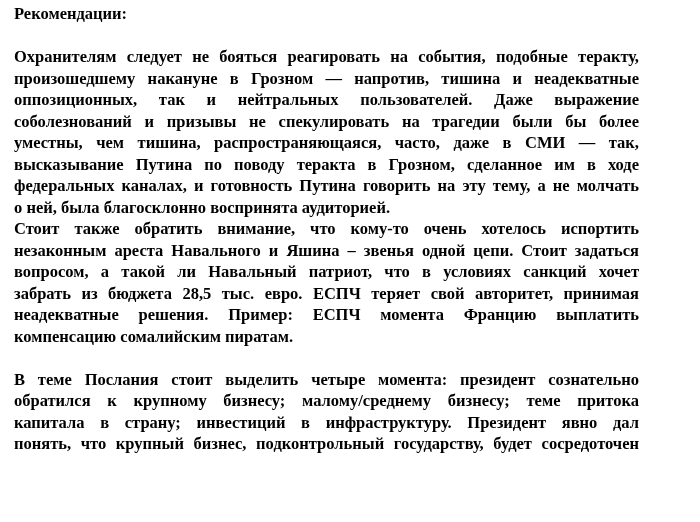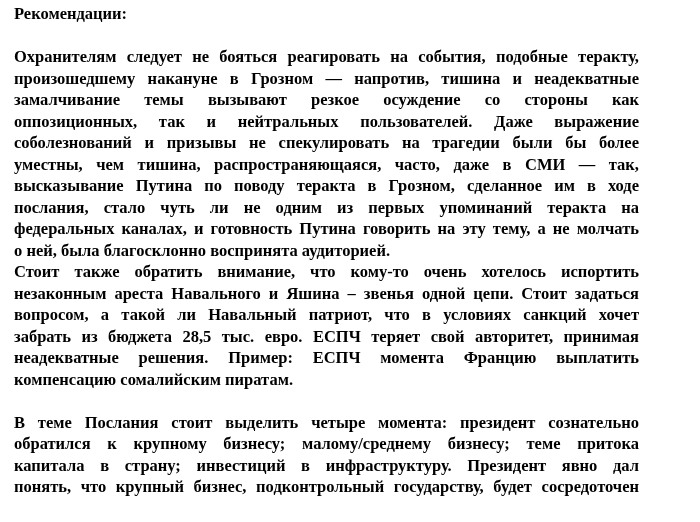--- a/index.html
+++ b/index.html
@@ -48,26 +48,24 @@
 
 <div class="doc">
 
   <div class="heading">Рекомендации:</div>
 
   <div class="spacer"></div>
 
   <div class="para">
     <div class="line">Охранителям следует не бояться реагировать на события, подобные теракту,</div>
     <div class="line">произошедшему накануне в Грозном — напротив, тишина и неадекватные</div>
-    <div class="line">замалчивание темы вызывают резкое осуждение со стороны как</div>
     <div class="line">оппозиционных, так и нейтральных пользователей. Даже выражение</div>
     <div class="line">соболезнований и призывы не спекулировать на трагедии были бы более</div>
     <div class="line">уместны, чем тишина, распространяющаяся, часто, даже в СМИ — так,</div>
     <div class="line">высказывание Путина по поводу теракта в Грозном, сделанное им в ходе</div>
-    <div class="line">послания, стало чуть ли не одним из первых упоминаний теракта на</div>
     <div class="line">федеральных каналах, и готовность Путина говорить на эту тему, а не молчать</div>
     <div class="line last">о ней, была благосклонно воспринята аудиторией.</div>
   </div>
 
   <div class="para">
     <div class="line">Стоит также обратить внимание, что кому-то очень хотелось испортить</div>
     <div class="line">незаконным ареста Навального и Яшина – звенья одной цепи. Стоит задаться</div>
     <div class="line">вопросом, а такой ли Навальный патриот, что в условиях санкций хочет</div>
     <div class="line">забрать из бюджета 28,5 тыс. евро. ЕСПЧ теряет свой авторитет, принимая</div>
     <div class="line">неадекватные решения. Пример: ЕСПЧ момента Францию выплатить</div>

